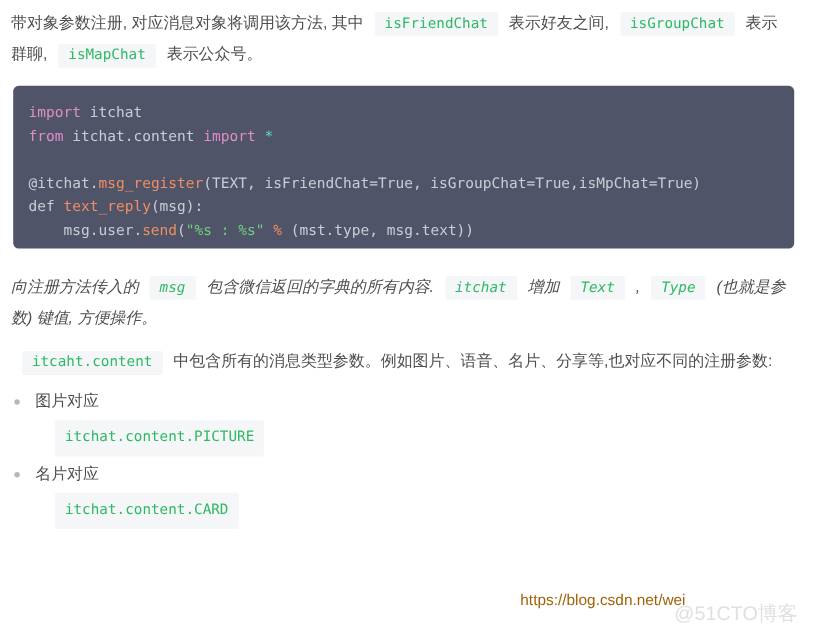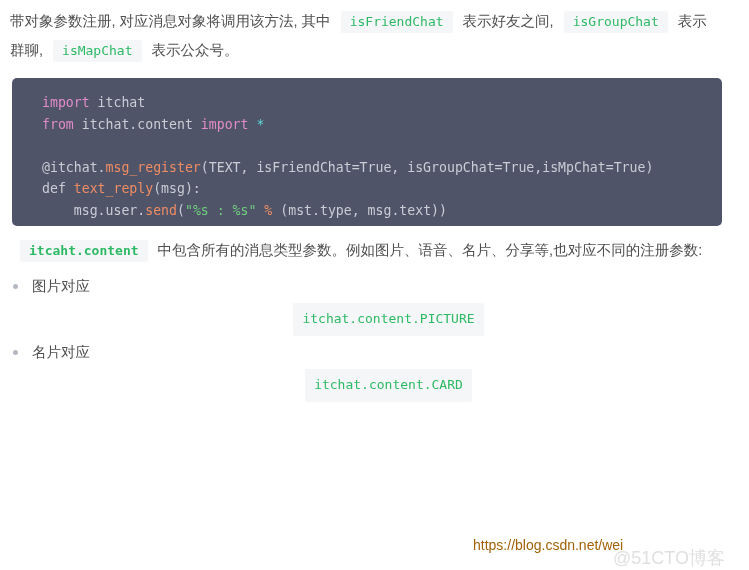--- a/index.html
+++ b/index.html
@@ -37,33 +37,33 @@
   .ic {
     font-family: "DejaVu Sans Mono", "Liberation Mono", monospace;
     font-size: 13px;
     color: #2eb965;
     background: #f4f6f7;
     padding: 3px 9px 4px 9px;
     border-radius: 2px;
     margin: 0 6px;
     white-space: nowrap;
   }
-  .ic.first { margin-left: 10px; font-weight: bold; }
+  .ic.first { margin-left: 10px; }
 
   
   .intro {
     padding-top: 7px;
   }
 
   
   .codeblock {
-    margin: 13px 5px 0 12px;
+    margin: 13px 5px 16px 12px;
     background: #4f5468;
     border-radius: 5px;
-    padding: 14px 0 18px 16px;
+    padding: 14px 0 18px 0;
     box-sizing: border-box;
     height: 148px;
     overflow: hidden;
   }
   .codeblock pre {
     margin: 0;
     padding: 0 14px;
     font-family: "DejaVu Sans Mono", "Liberation Mono", monospace;
     font-size: 13.2px;
     line-height: 21.5px;
@@ -116,21 +116,20 @@
     left: 13px;
     top: 11px;
     width: 5px;
     height: 5px;
     border-radius: 50%;
     background: #b4b9c1;
   }
   .sub-code {
     display: block;
     margin: 4px 0 0 18px;
-    text-align: center;
   }
   .sub-code .ic { margin: 0; display: inline-block; }
 
   
   .footer {
     padding: 12px 0 0 10px;
     font-size: 14.5px;
     line-height: 27px;
     color: #4f4f4f;
   }
@@ -175,20 +174,31 @@
   <div class="codeblock">
     <pre><code id="code-render"><span class="k">import</span><span class="pn"> itchat</span>
 <span class="k">from</span><span class="pn"> itchat.content </span><span class="k">import</span><span class="pn"> </span><span class="op">*</span>
 
 <span class="pn">@itchat.</span><span class="fn">msg_register</span><span class="pn">(TEXT, isFriendChat=True, isGroupChat=True,isMpChat=True)</span>
 <span class="pn">def </span><span class="fn">text_reply</span><span class="pn">(msg):</span>
 <span class="pn">    msg.user.</span><span class="fn">send</span><span class="pn">(</span><span class="st">"%s : %s"</span><span class="pn"> </span><span class="pc">%</span><span class="pn"> (mst.type, msg.text))</span></code></pre>
   </div>
 
 
+  <div class="para italic-para">
+    <span>向注册方法传入的</span>
+    <span class="ic">msg</span>
+    <span>包含微信返回的字典的所有内容.</span>
+    <span class="ic">itchat</span>
+    <span>增加</span>
+    <span class="ic">Text</span>
+    <span>,</span>
+    <span class="ic">Type</span>
+    <span>(也就是参数) 键值, 方便操作。</span>
+  </div>
 
   <div class="para content-para">
     <span class="ic first">itcaht.content</span>
     <span>中包含所有的消息类型参数。例如图片、语音、名片、分享等,也对应不同的注册参数:</span>
   </div>
 
   <ul class="bullets">
     <li>
       <span class="dot"></span>
       <span>图片对应</span>

